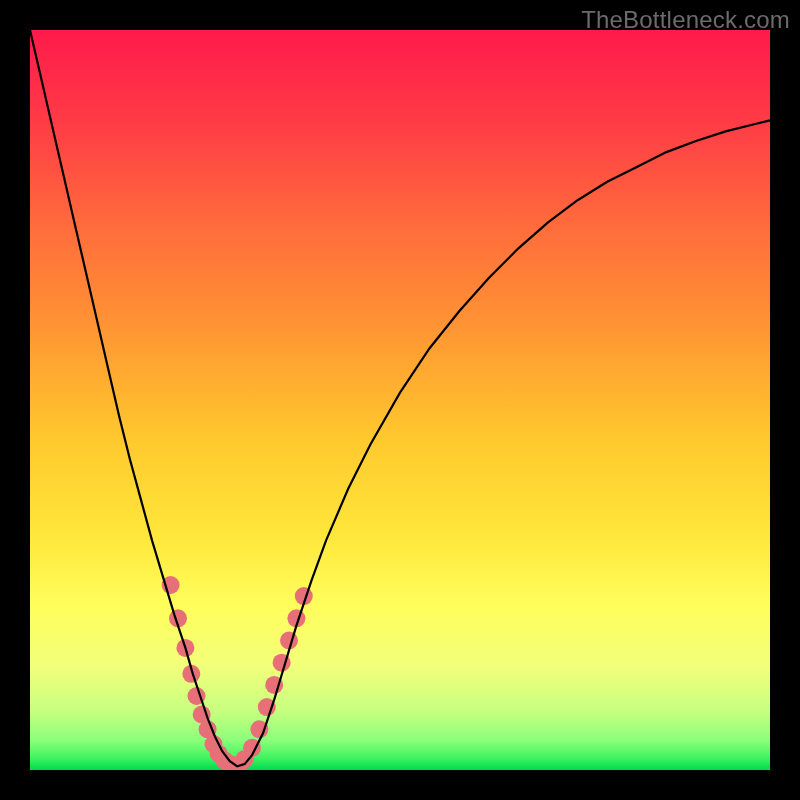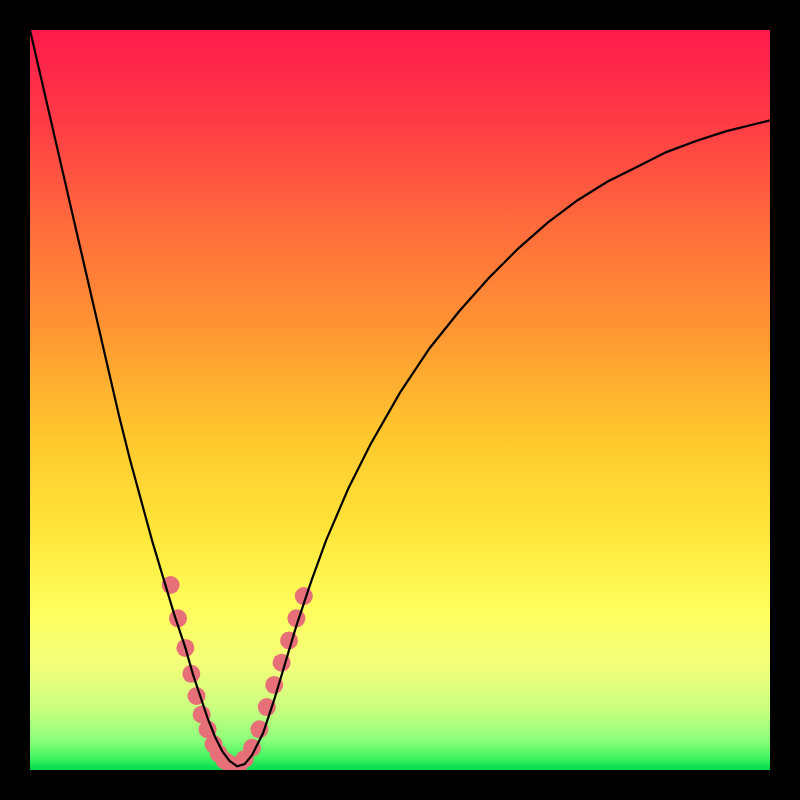--- a/index.html
+++ b/index.html
@@ -35,20 +35,21 @@
     font-size: 24px;
     font-weight: 500;
     letter-spacing: 0.2px;
     user-select: none;
   }
 </style>
 </head>
 <body>
 
 <div class="frame">
+  <div class="watermark">TheBottleneck.com</div>
 
   <svg class="plot-area" width="740" height="740" viewBox="0 0 740 740" xmlns="http://www.w3.org/2000/svg">
     <defs>
       <linearGradient id="bg-grad" x1="0" y1="0" x2="0" y2="1">
 
       <stop offset="0%" stop-color="#ff1a4b"></stop>
           <stop offset="12%" stop-color="#ff3a46"></stop>
           <stop offset="26%" stop-color="#ff6a3c"></stop>
           <stop offset="40%" stop-color="#ff9433"></stop>
           <stop offset="55.00000000000001%" stop-color="#ffc82d"></stop>

